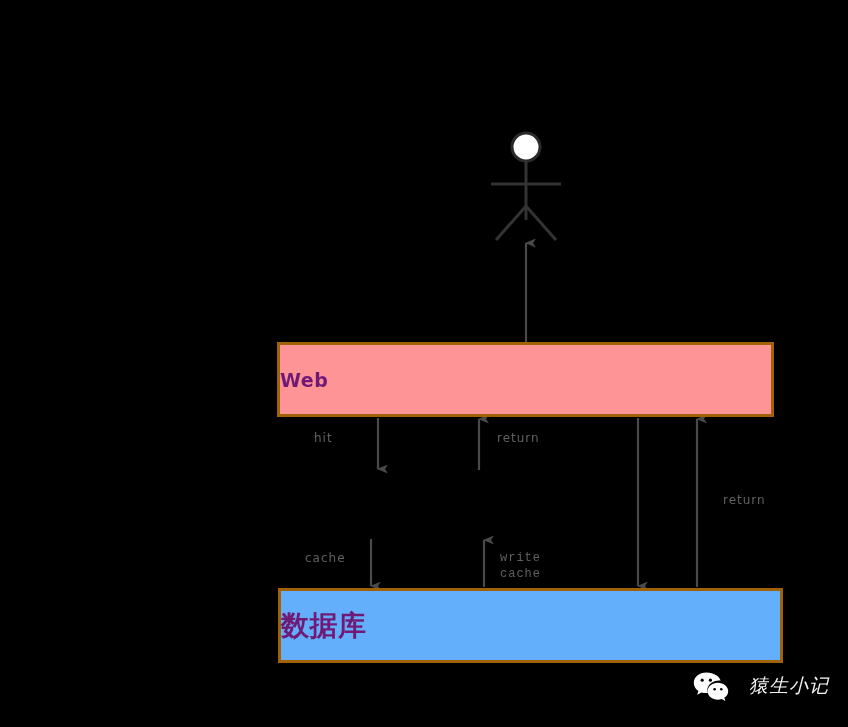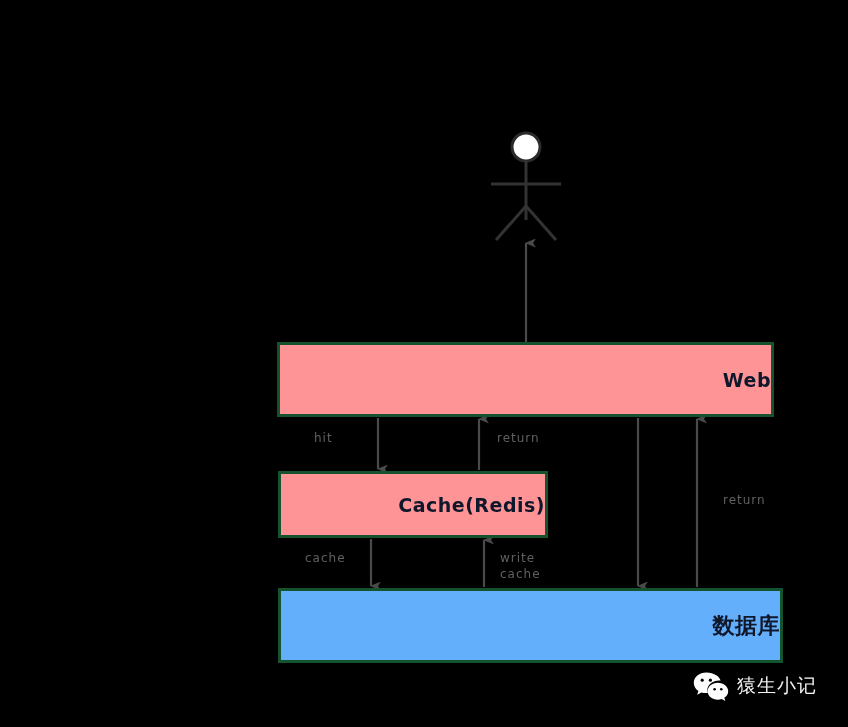--- a/index.html
+++ b/index.html
@@ -16,23 +16,23 @@
     width: 848px;
     height: 727px;
     background: #000000;
     overflow: hidden;
   }
   .node {
     position: absolute;
     box-sizing: border-box;
     display: flex;
     align-items: center;
-    justify-content: flex-end;
-    border: 3px solid #14532d;
-    color: #0f172a;
+    justify-content: flex-start;
+    border: 3px solid #a16207;
+    color: #701a75;
     font-weight: bold;
     letter-spacing: 0.5px;
   }
   .node-web {
     left: 277px;
     top: 342px;
     width: 497px;
     height: 75px;
     background: #FF9496;
     font-size: 19px;
@@ -44,21 +44,21 @@
     height: 67px;
     background: #FF9496;
     font-size: 19px;
   }
   .node-db {
     left: 278px;
     top: 588px;
     width: 505px;
     height: 75px;
     background: #64AFFC;
-    font-size: 22px;
+    font-size: 28px;
   }
 
   
   .actor {
     position: absolute;
     left: 486px;
     top: 128px;
     width: 80px;
     height: 118px;
   }
@@ -78,31 +78,32 @@
     color: #606060;
     font-size: 12px;
     letter-spacing: 1px;
     white-space: pre-line;
     line-height: 16px;
     text-align: center;
   }
   .lbl-hit      { left: 314px; top: 430px; }
   .lbl-return-1 { left: 497px; top: 430px; }
   .lbl-miss     { left: 305px; top: 550px; }
-  .lbl-write    { left: 500px; top: 550px; text-align: left; }
+  .lbl-write    { left: 500px; top: 550px; text-align: left; font-family: Liberation Mono, monospace; }
   .lbl-return-2 { left: 723px; top: 492px; }
 
   
   .watermark {
     position: absolute;
     left: 693px;
     top: 671px;
     display: flex;
     align-items: center;
-    gap: 8px;
+    gap: 20px;
+    font-style: italic;
   }
   .watermark .wm-text {
     color: #f2f2f2;
     font-size: 19px;
     letter-spacing: 1px;
   }
   .wechat-icon { display: block; }
 </style>
 </head>
 <body>
@@ -162,23 +163,20 @@
   <div class="edge-label lbl-return-1">return</div>
   <div class="edge-label lbl-miss">cache</div>
   <div class="edge-label lbl-write">write
 cache</div>
   <div class="edge-label lbl-return-2">return</div>
 
   <div class="node node-web">
     <span>Web</span>
   </div>
 
-  <div class="node node-cache">
-    <span>Cache(Redis)</span>
-  </div>
 
   <div class="node node-db">
     <span>数据库</span>
   </div>
 
   <div class="watermark">
     <svg class="wechat-icon" width="36" height="30" viewBox="0 0 36 30">
 
       <path d="M13.5 1.5 C6.3 1.5 0.8 6.2 0.8 11.9 c0 3.2 1.8 6.1 4.6 8.0 l-1.2 3.8 4.3-2.2
                c1.5 0.4 3.1 0.6 4.8 0.6 0.5 0 1.0 0 1.5-0.1 -0.3-0.9-0.5-1.9-0.5-2.9

